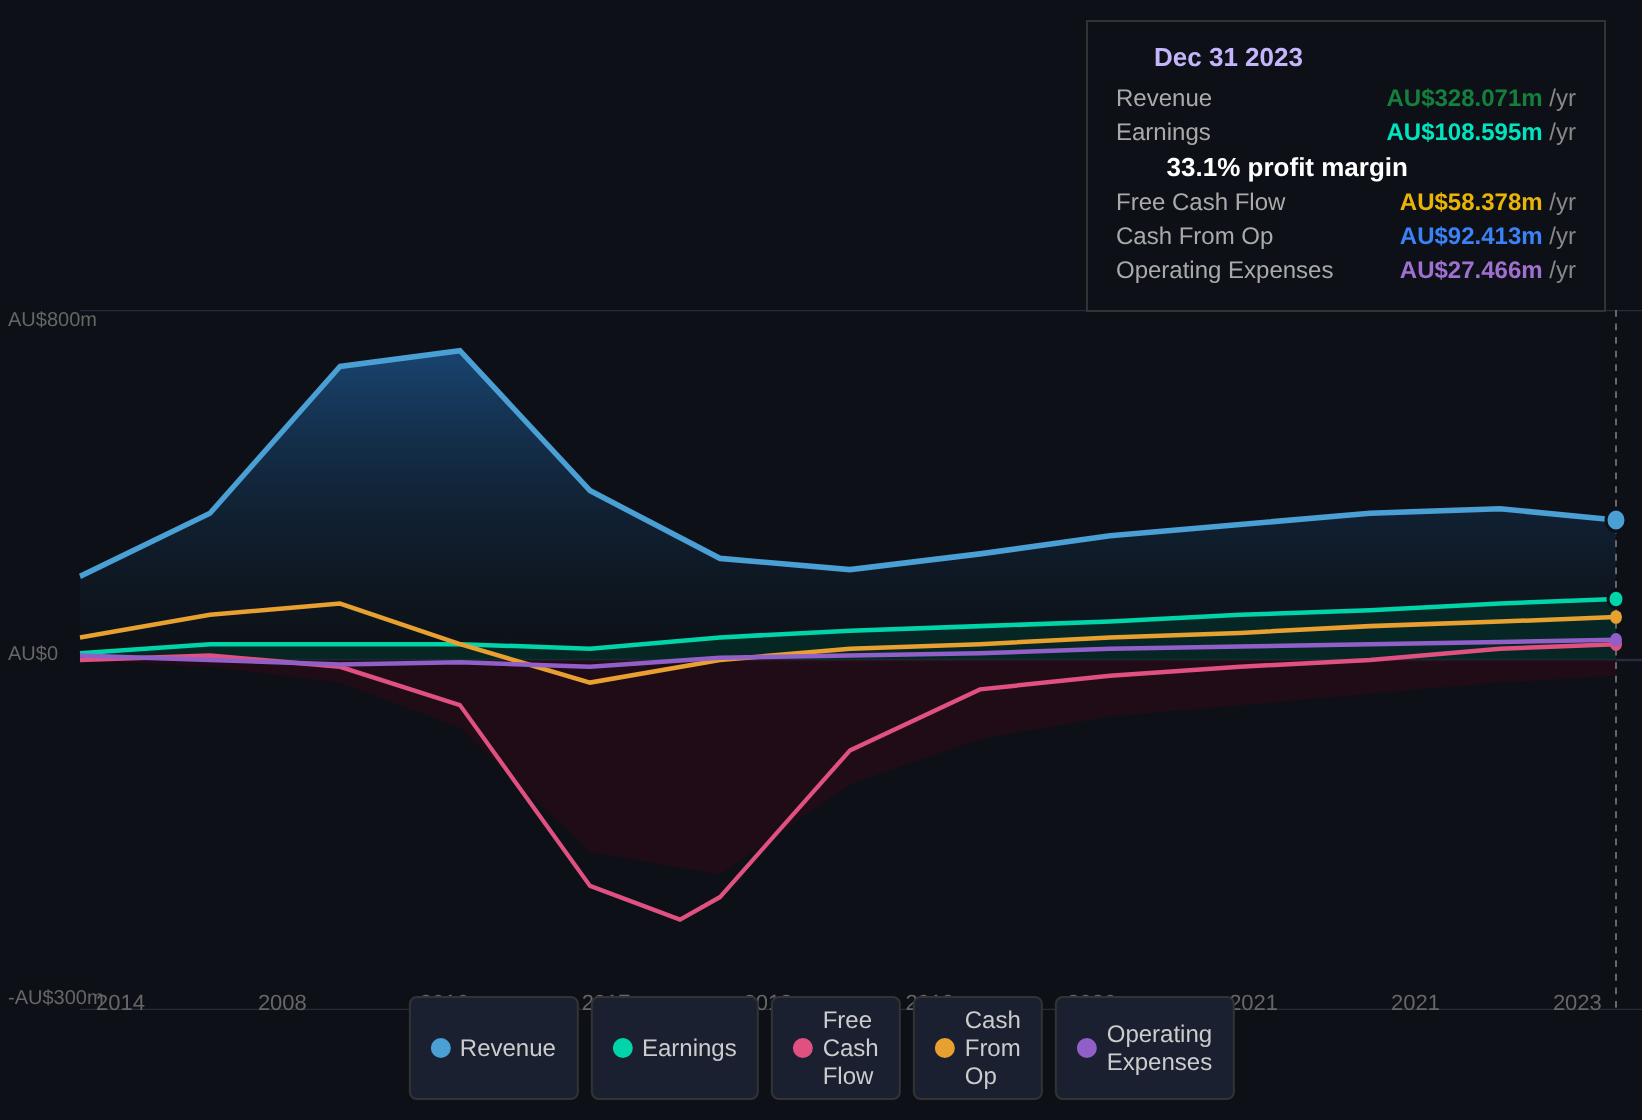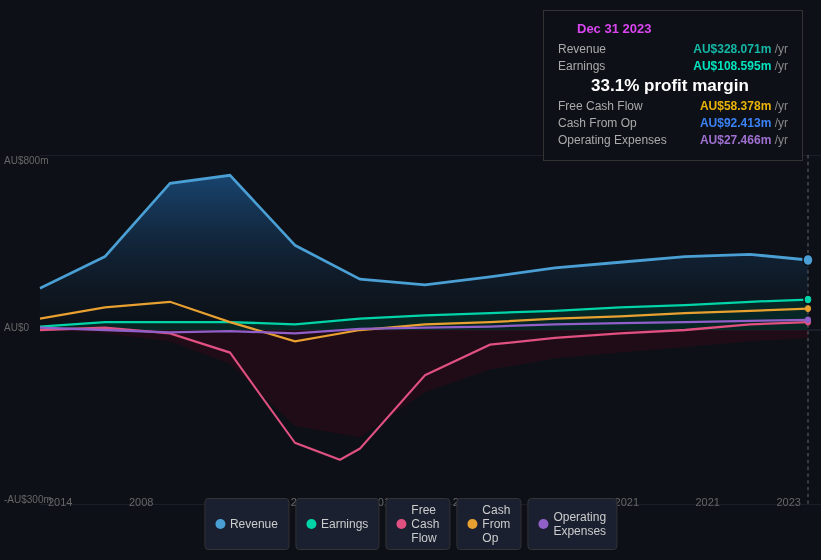--- a/index.html
+++ b/index.html
@@ -18,42 +18,42 @@
       position: absolute;
       top: 10px;
       right: 18px;
       background: #0d1117;
       border: 1px solid #333;
       padding: 10px 14px;
       min-width: 260px;
       z-index: 10;
     }
     .tooltip-date {
-      color: #d946ef;
+      color: #c4b5fd;
       font-size: 13px;
       font-weight: bold;
       margin-bottom: 6px;
       padding-left: 19px;
     }
     .tooltip-row {
       display: flex;
       justify-content: space-between;
       font-size: 12px;
       margin-bottom: 3px;
       color: #aaa;
     }
     .tooltip-row .label { color: #aaa; }
     .tooltip-row .value { color: #fff; font-weight: bold; }
-    .tooltip-row .value.blue { color: #14b8a6; }
+    .tooltip-row .value.blue { color: #15803d; }
     .tooltip-row .value.green { color: #00e5c0; margin-left: 46px; }
     .tooltip-row .value.orange { color: #3b82f6; margin-left: 28px; }
     .tooltip-row .value.purple { color: #a070d0; }
     .tooltip-row .value.pink { color: #eab308; }
     .tooltip-margin {
-      font-size: 17px;
+      font-size: 13px;
       color: #aaa;
       margin-bottom: 3px;
       padding-left: 0;
     }
     .tooltip-margin span { color: #fff; font-weight: bold; }
 
     
     .chart-area {
       position: absolute;
       top: 155px;

